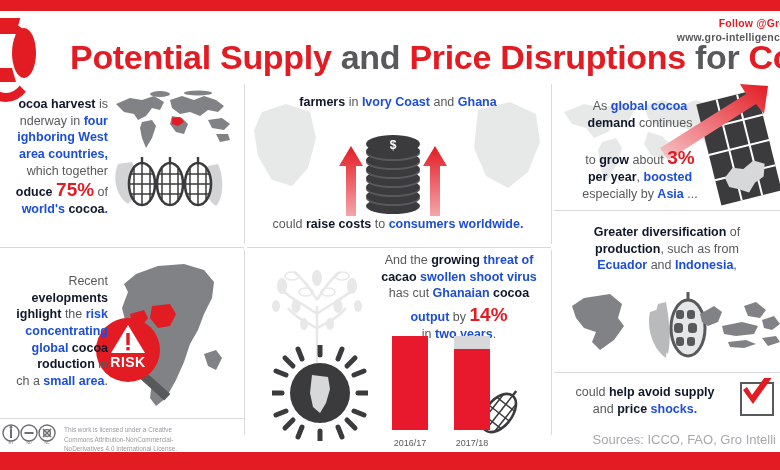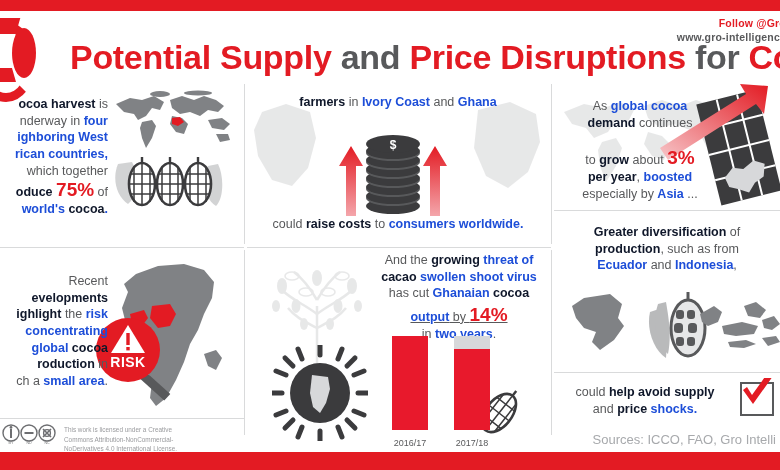--- a/index.html
+++ b/index.html
@@ -133,21 +133,21 @@
         <path d="M30 11 L30 5"></path>
           <path d="M58 11 L58 5"></path>
           <path d="M86 11 L86 5"></path>
       </g>
     </svg>
 
     <div class="txt rt" style="left:-14px;top:96px;width:122px;">
       <div><span class="r">ocoa harvest</span><span> is</span></div>
       <div><span>nderway in </span><b>four</b></div>
       <div><b>ighboring West</b></div>
-      <div><b>rican countries,</b></div>
+      <div><b>area countries,</b></div>
       <div><span>which together</span></div>
       <div style="line-height:1.1;margin-top:1px;"><span class="r">oduce </span><span class="big">75%</span><span> of</span></div>
       <div><b>world's </b><span class="r">cocoa</span><b>.</b></div>
     </div>
   </div>
 
   <div>
 
     <svg style="position:absolute;left:118px;top:258px;" width="112" height="156" viewBox="0 0 112 156">
       <path fill="#808285" d="M18 16 L40 8 L66 6 L86 12 L96 24 L94 40 L86 56 L80 72 L72 86 L66 104 L58 122 L48 140 L38 148 L32 140 L34 124 L28 110 L22 96 L14 82 L8 66 L4 50 L10 34 L6 26 Z"></path>
@@ -290,21 +290,21 @@
           <path d="M19 20 L43 20 M18 31 L44 31 M19 42 L43 42"></path>
         </g>
         <path d="M31 9 L31 3" stroke="#3b3b3d" stroke-width="2.4"></path>
       </g>
     </svg>
 
     <div class="txt ctr" style="left:366px;top:252px;width:186px;">
       <div><span>And the </span><span class="r">growing</span><b> threat of</b></div>
       <div><span class="r">cacao</span><b> swollen shoot virus</b></div>
       <div><span>has cut </span><b>Ghanaian </b><span class="r">cocoa</span></div>
-      <div style="line-height:1.15;margin-top:2px;text-decoration:underline;"><b>output</b><span> by </span><span class="big">14%</span></div>
+      <div style="line-height:1.15;margin-top:2px;"><b>output</b><span> by </span><span class="big">14%</span></div>
       <div><span>in </span><b>two years</b><span>.</span></div>
     </div>
 
     <div class="chart">
       <div class="bargroup" style="left:4px;height:94px;">
         <div class="bar-red" style="height:94px;"></div>
       </div>
       <div class="barlabel" style="left:-1px;">2016/17</div>
 
       <div class="bargroup" style="left:66px;height:94px;">

